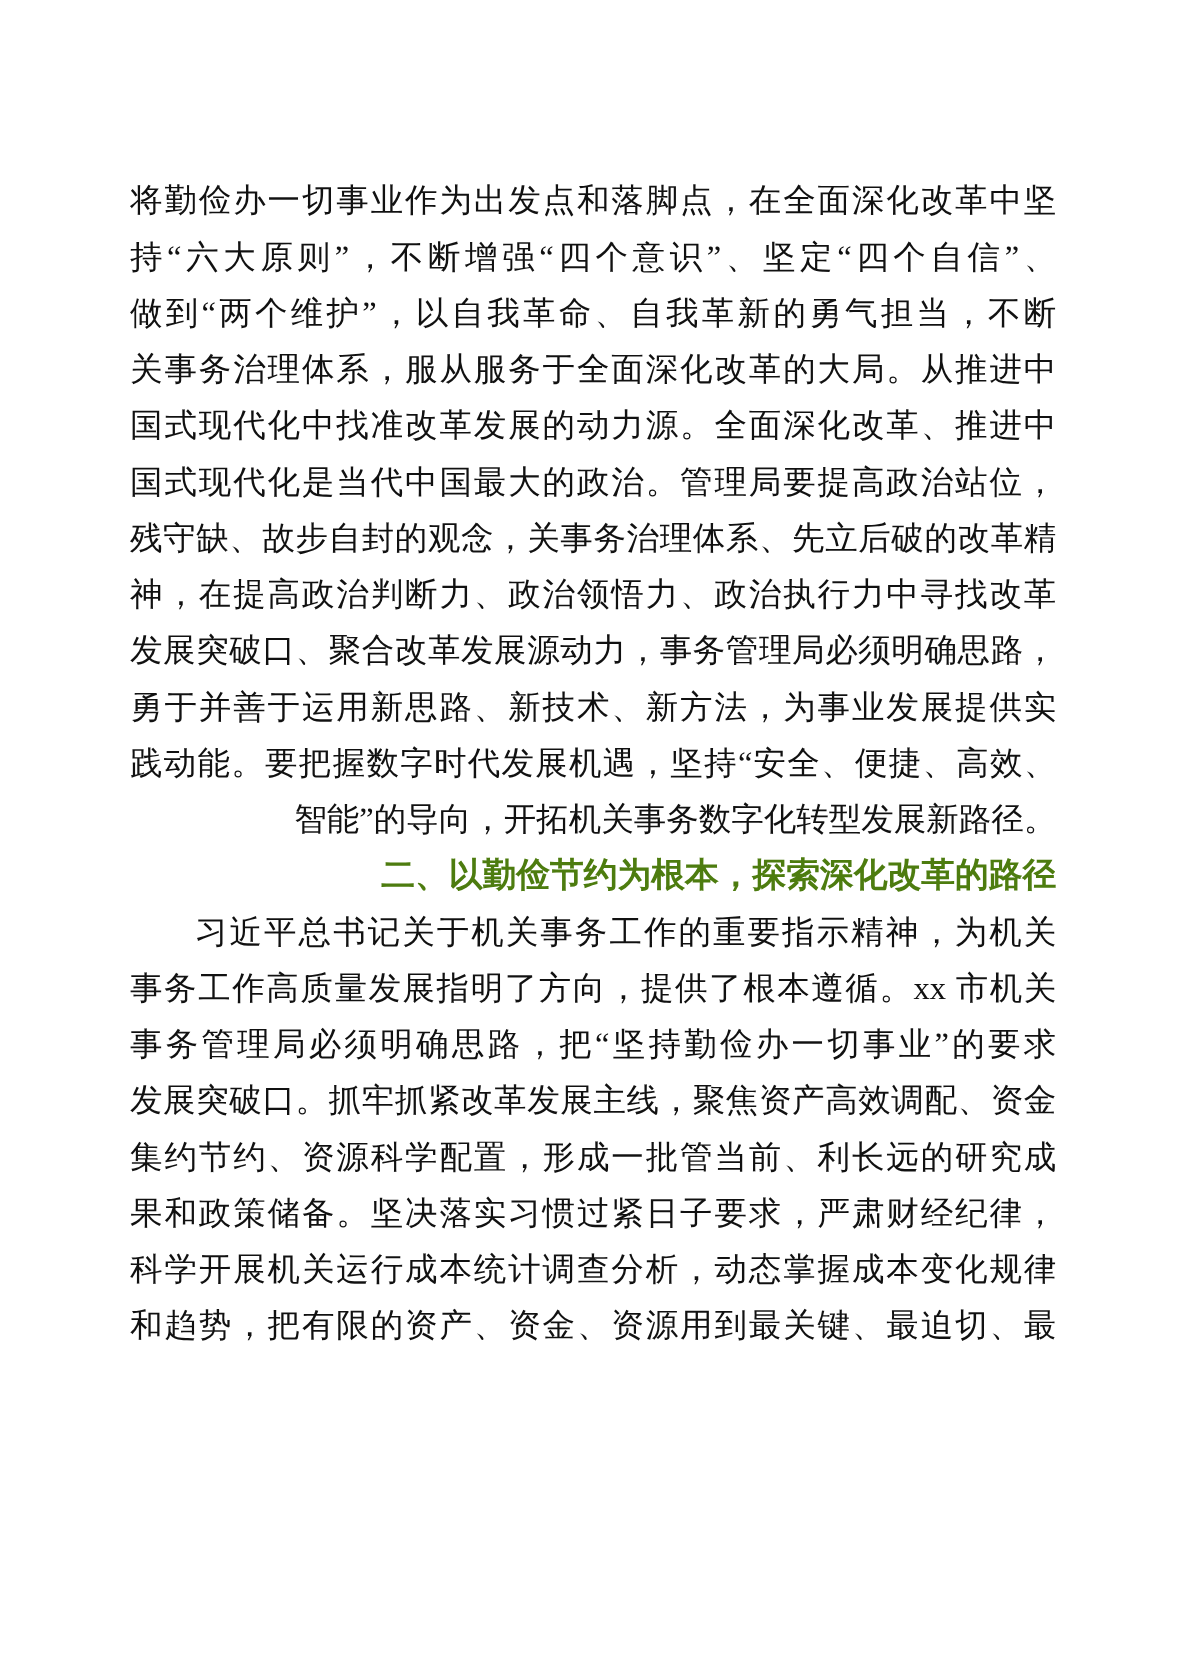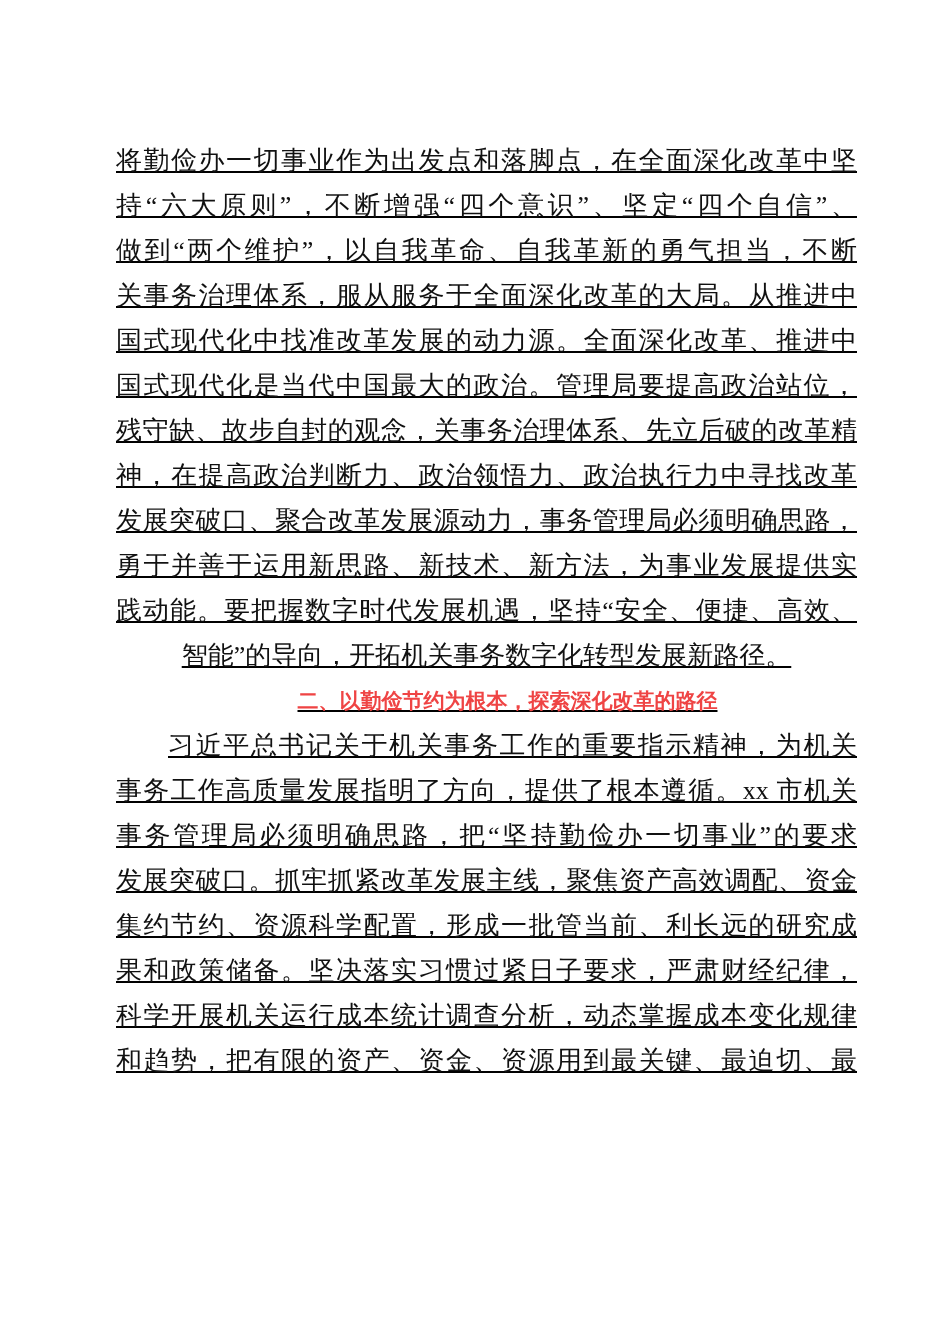--- a/index.html
+++ b/index.html
@@ -9,48 +9,47 @@
   }
   .page {
     position: relative;
     width: 950px;
     height: 1344px;
     background: #ffffff;
     overflow: hidden;
   }
   .doc-content {
     position: absolute;
-    left: 116px;
+    left: 104px;
     top: 138px;
     width: 741px;
-    text-decoration: underline;
   }
   .line {
     font-family: "Liberation Serif", "DejaVu Serif", serif;
     font-size: 26px;
     line-height: 45px;
     height: 45px;
     color: #111111;
     letter-spacing: 0;
-    text-align: center;
+    text-align: right;
     white-space: nowrap;
   }
   .line.justify {
     text-align: justify;
     text-align-last: justify;
     white-space: normal;
   }
   .line.indent {
     text-indent: 2em;
   }
   .line.heading {
     font-family: "Liberation Sans", "DejaVu Sans", sans-serif;
     font-weight: 700;
-    font-size: 21px;
-    color: #ef4444;
+    font-size: 27px;
+    color: #4d7c0f;
   }
 </style>
 </head>
 <body>
 
 <div class="page">
   <div class="doc-content">
       <div class="line justify">将勤俭办一切事业作为出发点和落脚点，在全面深化改革中坚</div>
       <div class="line justify">持“六大原则”，不断增强“四个意识”、坚定“四个自信”、</div>
       <div class="line justify">做到“两个维护”，以自我革命、自我革新的勇气担当，不断</div>

